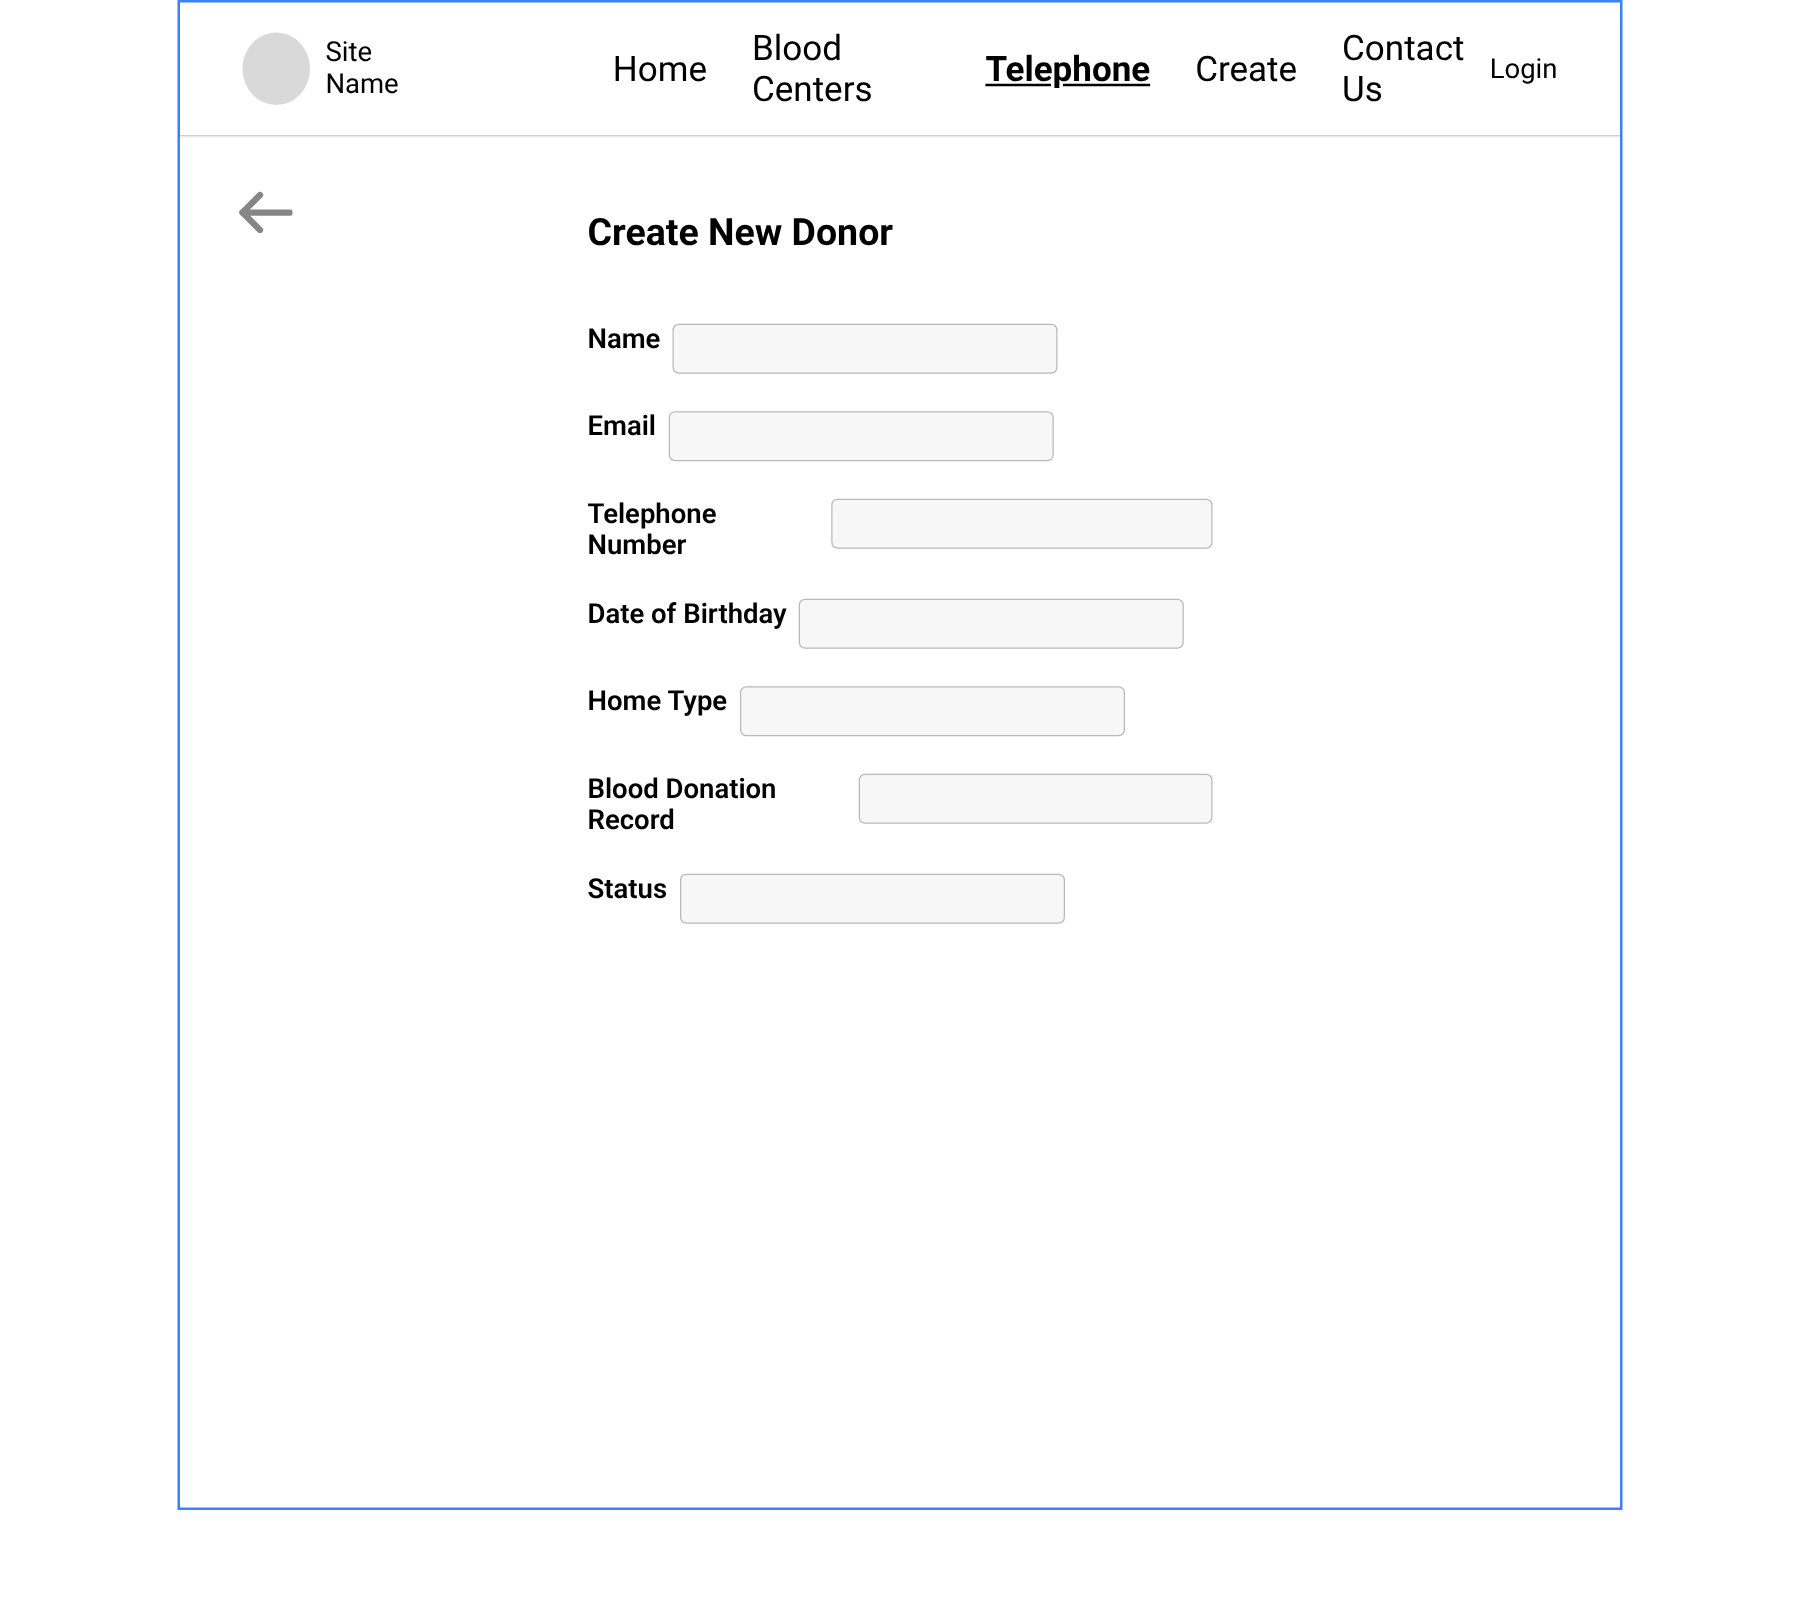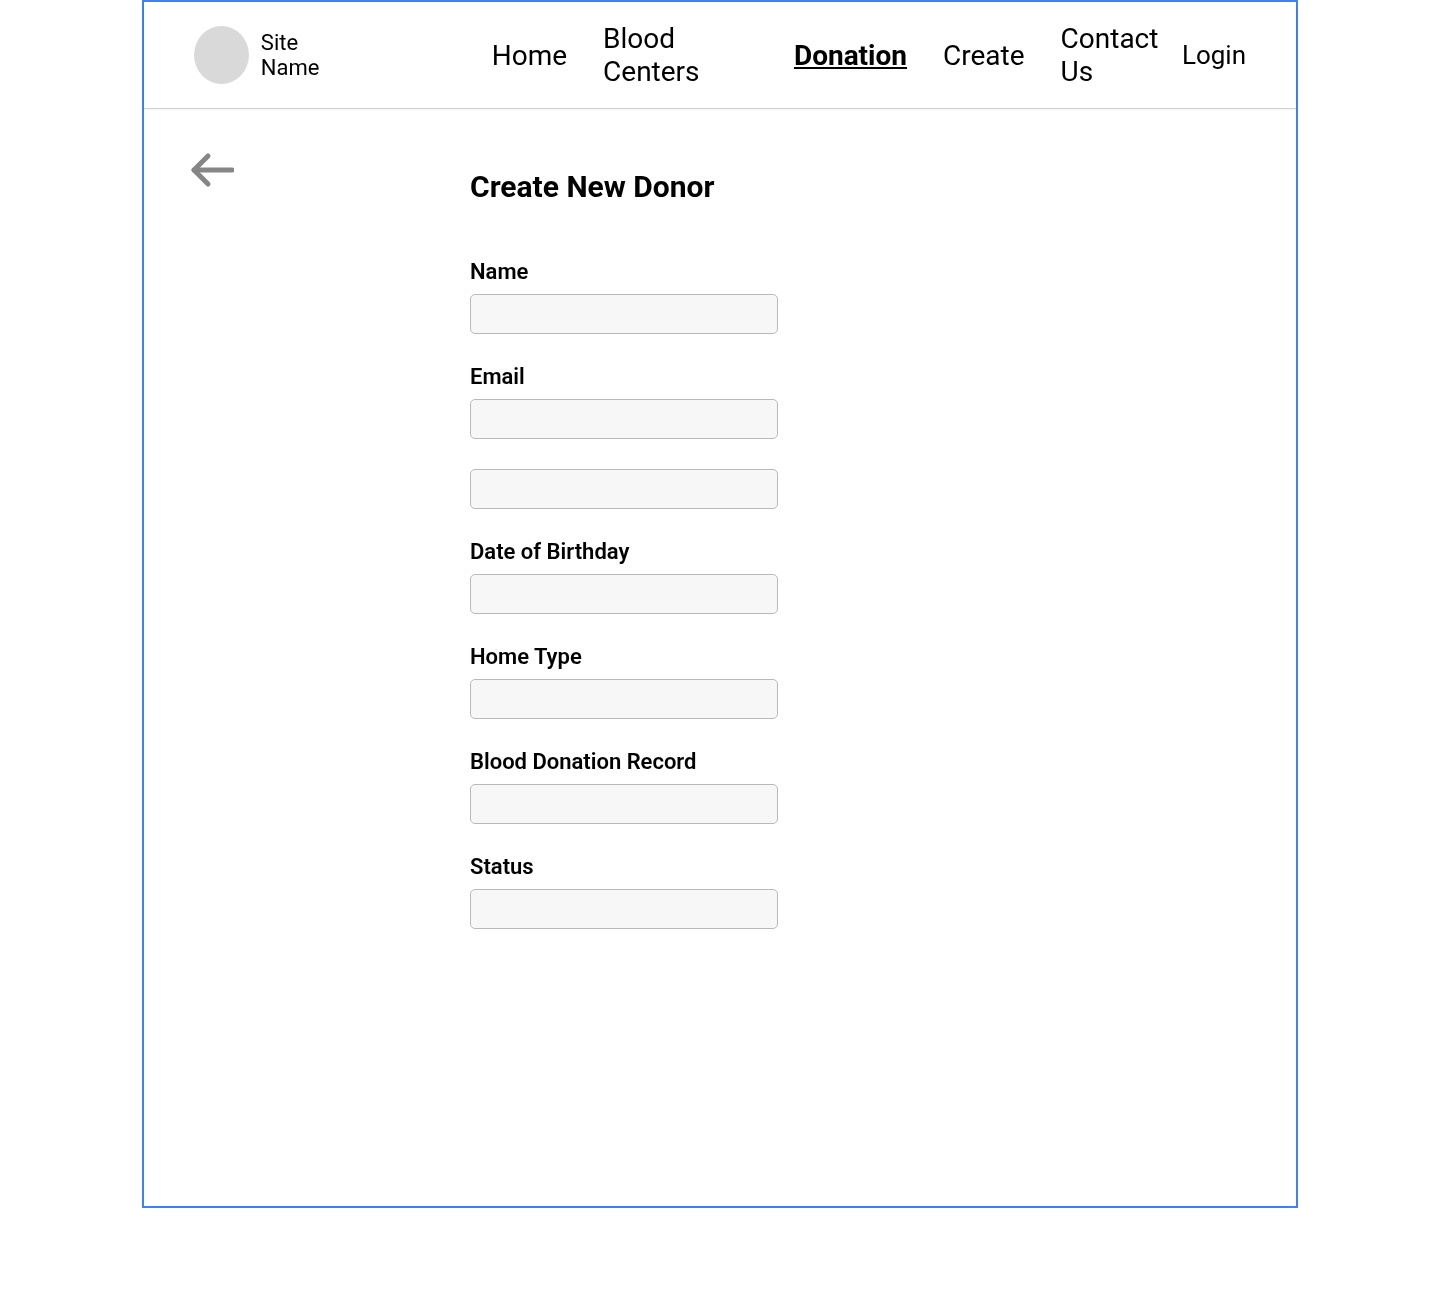--- a/index.html
+++ b/index.html
@@ -55,21 +55,21 @@
       font-size: 28px;
       color: #000;
       cursor: pointer;
     }
     .nav-item.active {
       font-weight: 700;
       text-decoration: underline;
     }
     .login {
       margin-left: auto;
-      font-size: 26px;
+      font-size: 22px;
       color: #000;
       cursor: pointer;
     }
     .content {
       flex: 1;
       position: relative;
       overflow: hidden;
     }
     .back-arrow {
       position: absolute;
@@ -95,21 +95,21 @@
       align-self: flex-start;
     }
     .form {
       display: flex;
       flex-direction: column;
       gap: 30px;
       width: 100%;
     }
     .field {
       display: flex;
-      flex-direction: column;
+      flex-direction: row;
       gap: 10px;
     }
     .field-label {
       font-size: 22px;
       font-weight: 600;
       color: #000;
     }
     .field-input {
       width: 308px;
       height: 40px;
@@ -125,21 +125,21 @@
 
 <div class="frame">
   <div class="header">
     <div class="logo-group">
       <div class="logo-circle"></div>
       <div class="site-name">Site Name</div>
     </div>
     <nav class="nav">
       <div class="nav-item">Home</div>
       <div class="nav-item">Blood Centers</div>
-      <div class="nav-item active">Donation</div>
+      <div class="nav-item active">Telephone</div>
       <div class="nav-item">Create</div>
       <div class="nav-item">Contact Us</div>
     </nav>
     <div class="login">Login</div>
   </div>
 
   <div class="content">
     <div class="back-arrow">
       <svg viewBox="0 0 44 38" width="44" height="38" fill="none" stroke="currentColor" stroke-width="5" stroke-linecap="round" stroke-linejoin="round">
         <line x1="42" y1="19" x2="4" y2="19"></line>
@@ -155,20 +155,21 @@
           <label class="field-label">Name</label>
           <input class="field-input" type="text" value="" style="">
         </div>
 
         <div class="field">
           <label class="field-label">Email</label>
           <input class="field-input" type="text" value="" style="">
         </div>
 
         <div class="field">
+          <label class="field-label">Telephone Number</label>
           <input class="field-input" type="text" value="" style="">
         </div>
 
         <div class="field">
           <label class="field-label">Date of Birthday</label>
           <input class="field-input" type="text" value="" style="">
         </div>
 
 
         <div class="field">

